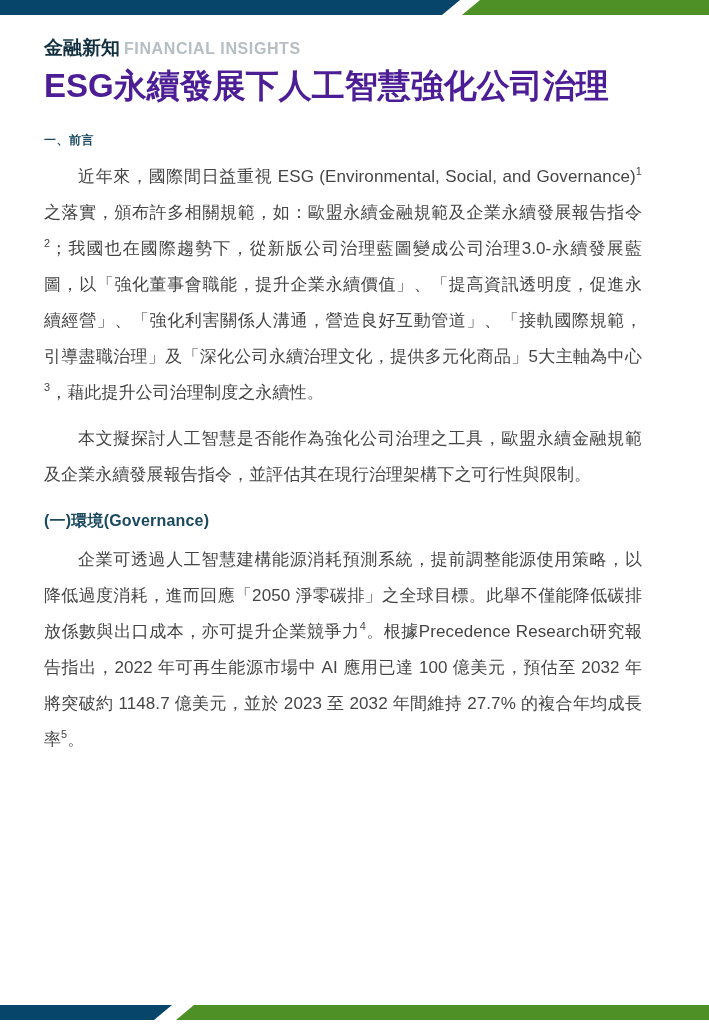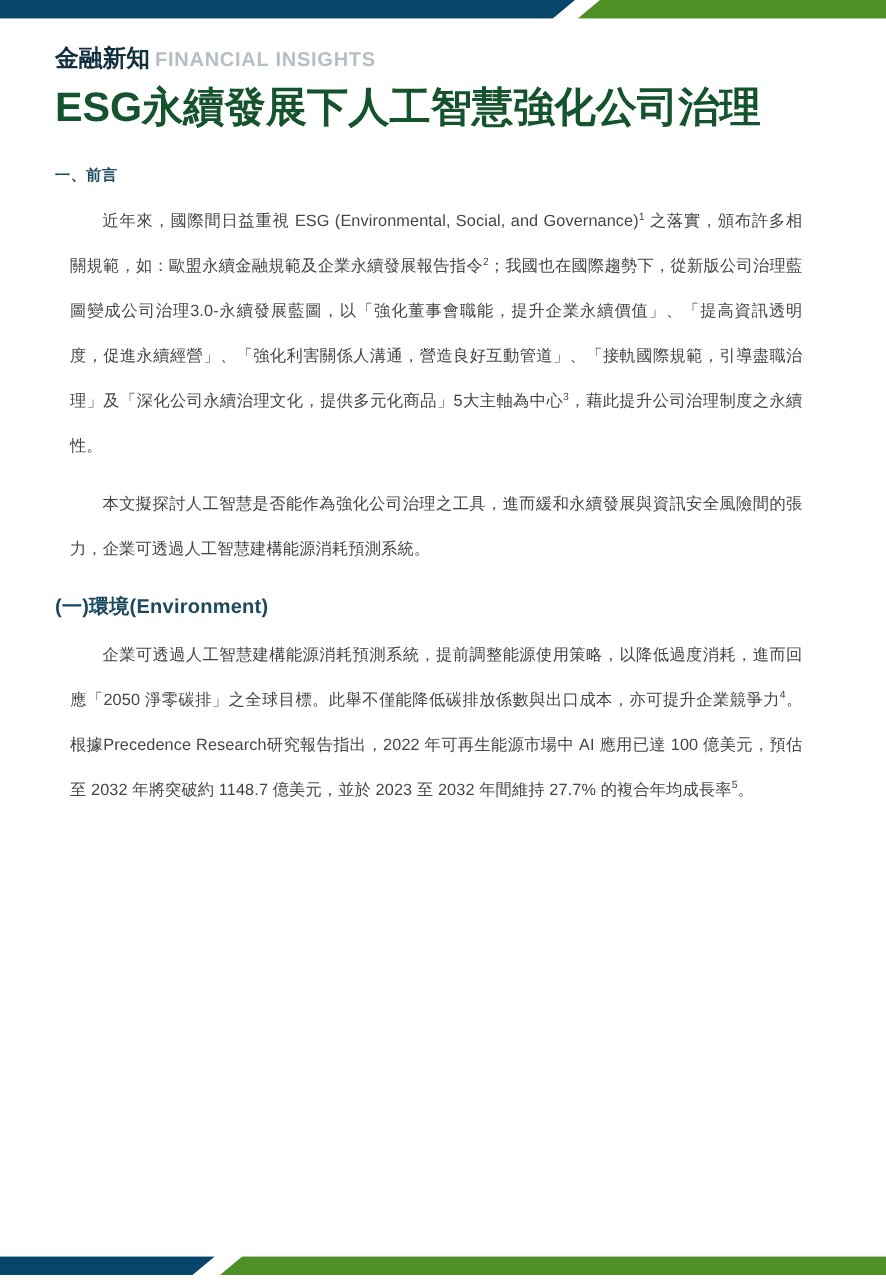--- a/index.html
+++ b/index.html
@@ -96,21 +96,21 @@
     color: #b6bec4;
     letter-spacing: 0.6px;
     margin-left: 4px;
     vertical-align: baseline;
   }
 
   .doc-title {
     margin: 10px 0 0 0;
     font-size: 33px;
     font-weight: bold;
-    color: #14532d;
+    color: #4c1d95;
     letter-spacing: 0px;
     line-height: 1.18;
     white-space: nowrap;
   }
 
   h2.sect {
     margin: 26px 0 4px 0;
     font-size: 12px;
     font-weight: bold;
     color: var(--head-navy);
@@ -118,22 +118,22 @@
   }
   h3.subsect {
     margin: 18px 0 2px 0;
     font-size: 16px;
     font-weight: bold;
     color: var(--head-navy);
     letter-spacing: 0.2px;
   }
 
   p.body {
-    margin: 10px 0 0 12px;
-    font-size: 13px;
+    margin: 10px 0 0 0;
+    font-size: 17px;
     line-height: 36px;
     color: var(--body);
     text-align: justify;
     text-justify: inter-ideograph;
     text-indent: 2em;
     letter-spacing: 0.1px;
   }
 
   sup {
     font-size: 0.64em;
@@ -155,24 +155,24 @@
     <span class="kicker-cn">金融新知</span><span class="kicker-en">FINANCIAL INSIGHTS</span>
   </div>
 
   <h1 class="doc-title">ESG永續發展下人工智慧強化公司治理</h1>
 
   <h2 class="sect">一、前言</h2>
 
   <p class="body"><span>近年來，國際間日益重視 ESG (Environmental, Social, and Governance)</span><sup>1</sup><span> 之落實，頒布許多相關規範，如：歐盟永續金融規範及企業永續發展報告指令</span><sup>2</sup><span>；我國也在國際趨勢下，從新版公司治理藍圖變成公司治理3.0-永續發展藍圖，以「強化董事會職能，提升企業永續價值」、「提高資訊透明度，促進永續經營」、「強化利害關係人溝通，營造良好互動管道」、「接軌國際規範，引導盡職治理」及「深化公司永續治理文化，提供多元化商品」5大主軸為中心</span><sup>3</sup><span>，藉此提升公司治理制度之永續性。</span></p>
 
 
-  <p class="body">本文擬探討人工智慧是否能作為強化公司治理之工具，進而緩和永續發展與資訊安全風險間的張力，企業可透過人工智慧建構能源消耗預測系統。</p>
+  <p class="body">本文擬探討人工智慧是否能作為強化公司治理之工具，歐盟永續金融規範及企業永續發展報告指令，並評估其在現行治理架構下之可行性與限制。</p>
 
 
-  <h3 class="subsect">(一)環境(Environment)</h3>
+  <h3 class="subsect">(一)環境(Governance)</h3>
 
   <p class="body"><span>企業可透過人工智慧建構能源消耗預測系統，提前調整能源使用策略，以降低過度消耗，進而回應「2050 淨零碳排」之全球目標。此舉不僅能降低碳排放係數與出口成本，亦可提升企業競爭力</span><sup>4</sup><span>。根據Precedence Research研究報告指出，2022 年可再生能源市場中 AI 應用已達 100 億美元，預估至 2032 年將突破約 1148.7 億美元，並於 2023 至 2032 年間維持 27.7% 的複合年均成長率</span><sup>5</sup><span>。</span></p>
 
 </div>
 
 <div class="banner banner-bottom">
   <div class="band-navy"></div>
   <div class="band-green"></div>
 </div>
 

